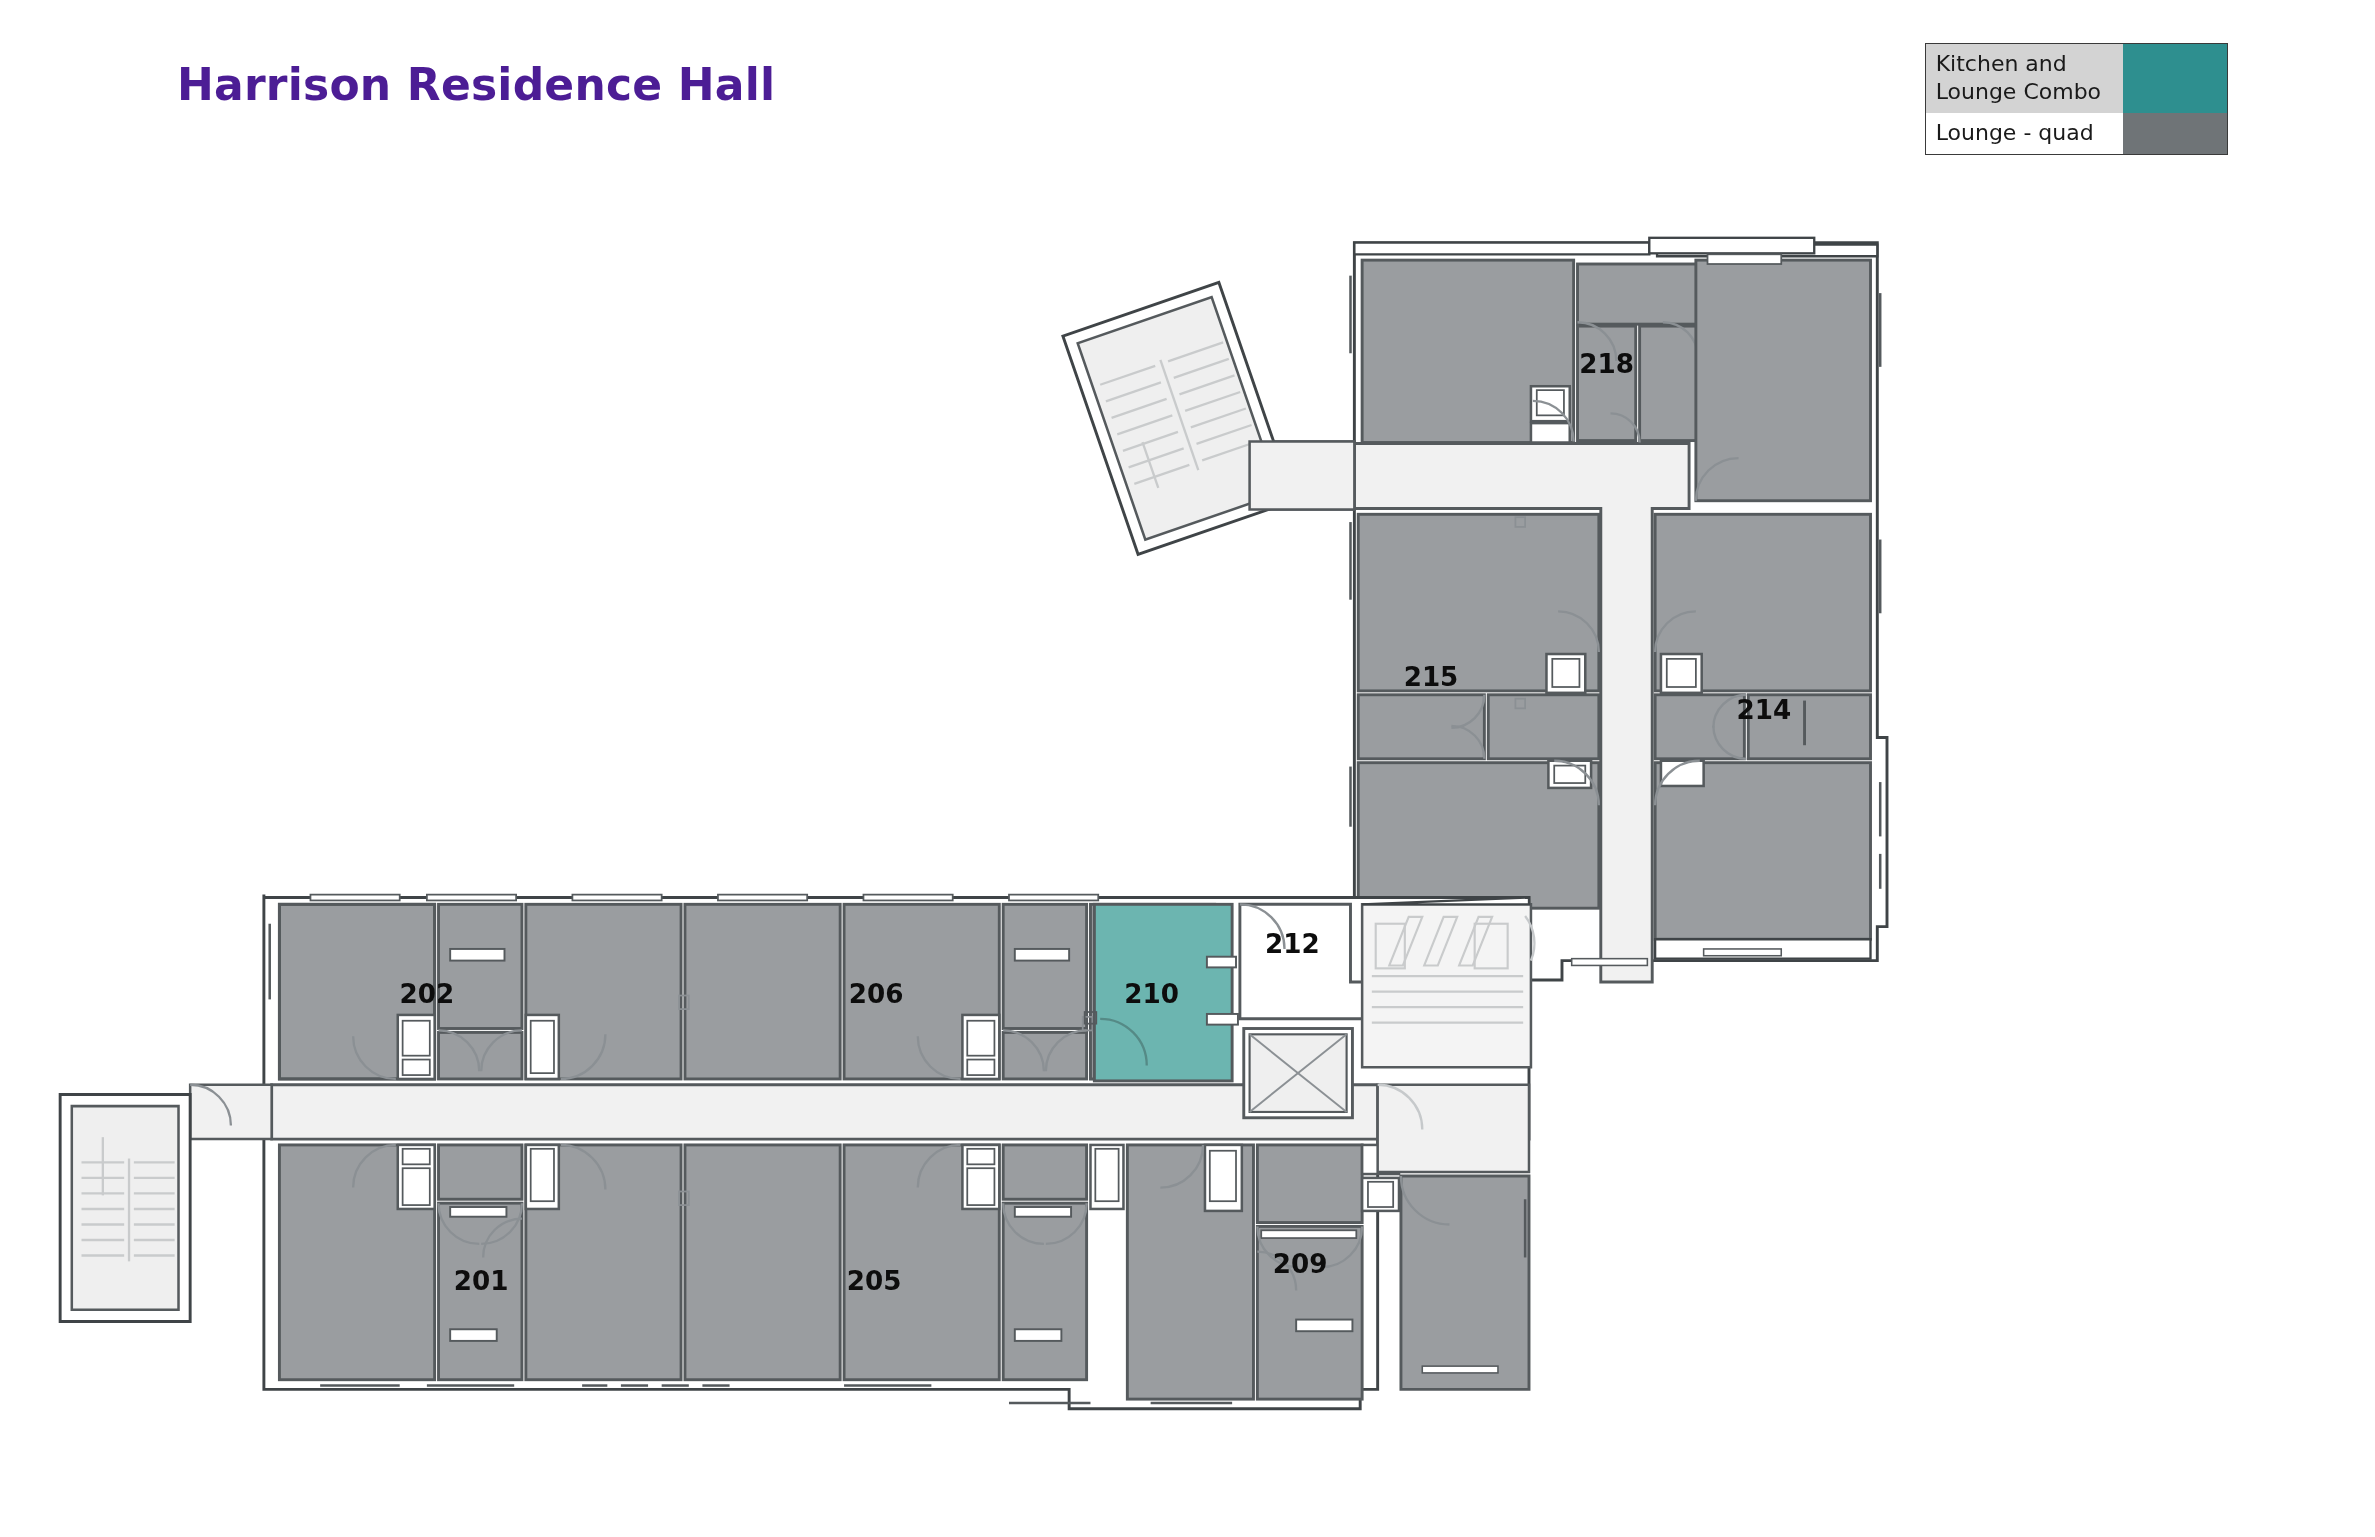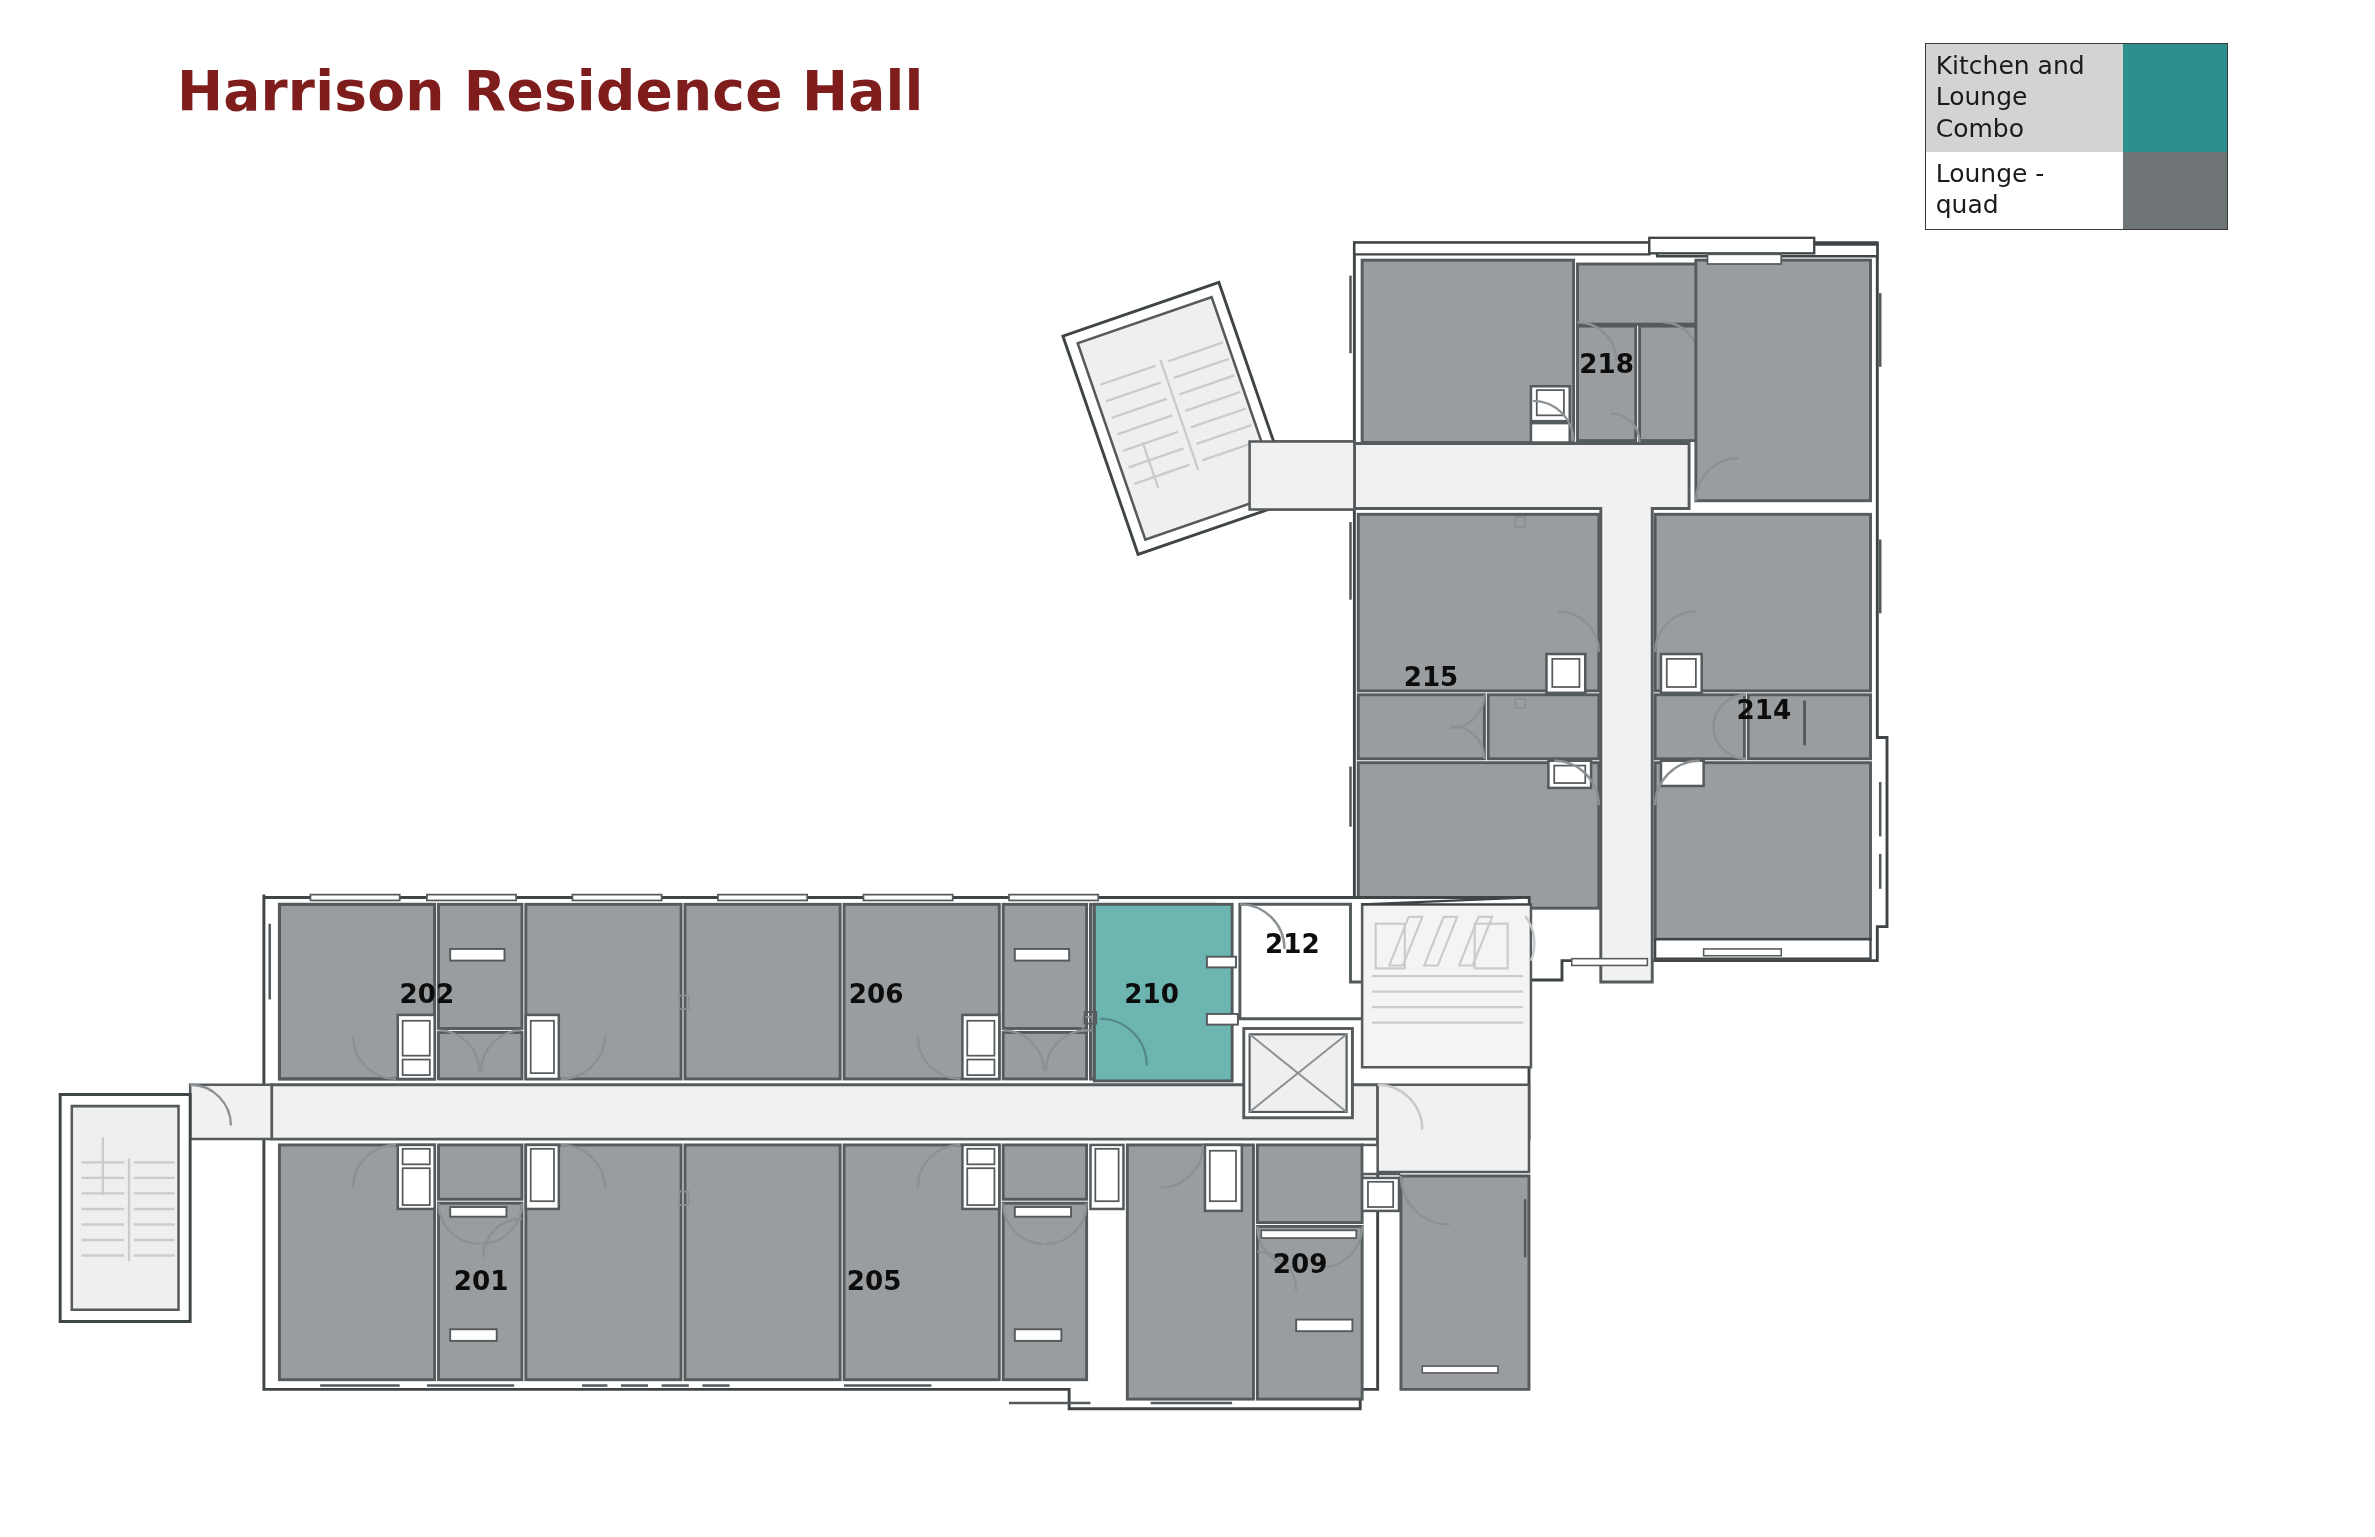--- a/index.html
+++ b/index.html
@@ -16,23 +16,23 @@
   }
 
   
   #title-block {
     position: absolute;
     left: 177px;
     top: 60px;
     width: 873px;
   }
   #title-block .line {
-    font-size: 55px;
+    font-size: 44px;
     font-weight: bold;
-    color: #7f1d1d;
+    color: #4c1d95;
     line-height: 1.14;
     letter-spacing: 0.2px;
     white-space: nowrap;
   }
 
   
   #legend {
     position: absolute;
     left: 1925px;
     top: 43px;
@@ -43,21 +43,21 @@
   }
   #legend .legend-row {
     display: flex;
     align-items: stretch;
     min-height: 39px;
   }
   #legend .legend-row.shaded { background: #d3d3d3; }
   #legend .legend-label {
     flex: 1 1 auto;
     padding: 5.8px 7.8px 7.8px 9.7px;
-    font-size: 25px;
+    font-size: 22px;
     line-height: 1.26;
     color: #1a1a1a;
     word-break: break-word;
   }
   #legend .legend-swatch {
     flex: 0 0 104px;
     align-self: stretch;
   }
 
   

